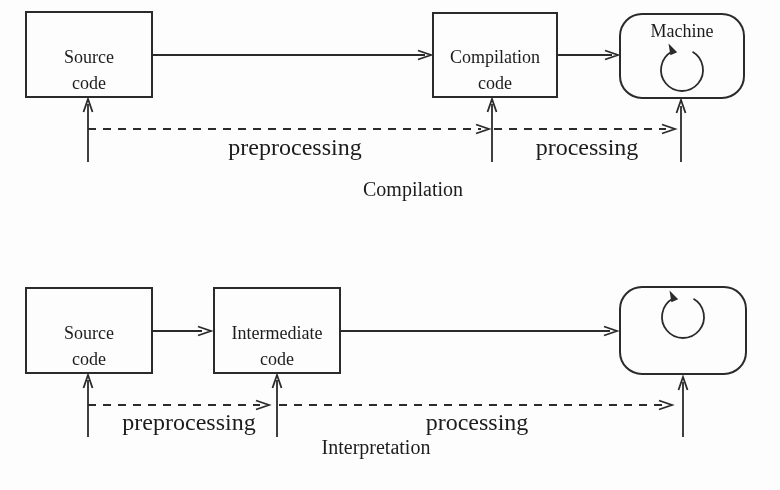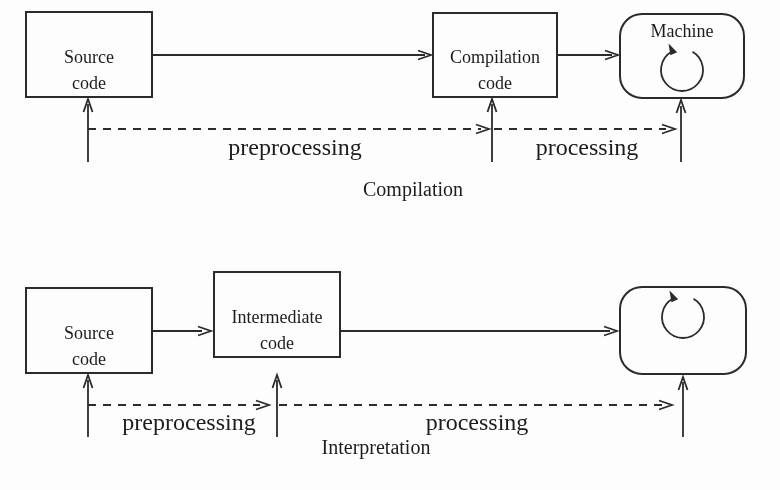--- a/index.html
+++ b/index.html
@@ -89,21 +89,21 @@
   <div class="edge-label" style="left:295px; top:134px;">preprocessing</div>
   <div class="edge-label" style="left:587px; top:134px;">processing</div>
 
   <div class="caption" style="left:381px; top:178px;margin-left:32px;">Compilation</div>
 
   <div class="node" style="left:25px; top:287px; width:128px; height:87px;">
     <span>Source</span>
     <span>code</span>
   </div>
 
-  <div class="node" style="left:213px; top:271px; width:128px; height:87px;">
+  <div class="node" style="left:213px; top:287px; width:128px; height:87px;">
     <span>Intermediate</span>
     <span>code</span>
   </div>
 
   <div class="node rounded" style="left:619px; top:286px; width:128px; height:89px;">
     <svg class="loop" width="56" height="54" viewBox="0 0 56 54">
       <path d="M 38.5 10.8 A 21 21 0 1 1 17.5 10.8" fill="none" stroke="currentColor" stroke-width="1.8"></path>
       <polygon points="14.5,2.5 23.2,11.2 16.4,14.3" fill="currentColor"></polygon>
     </svg>
   </div>

